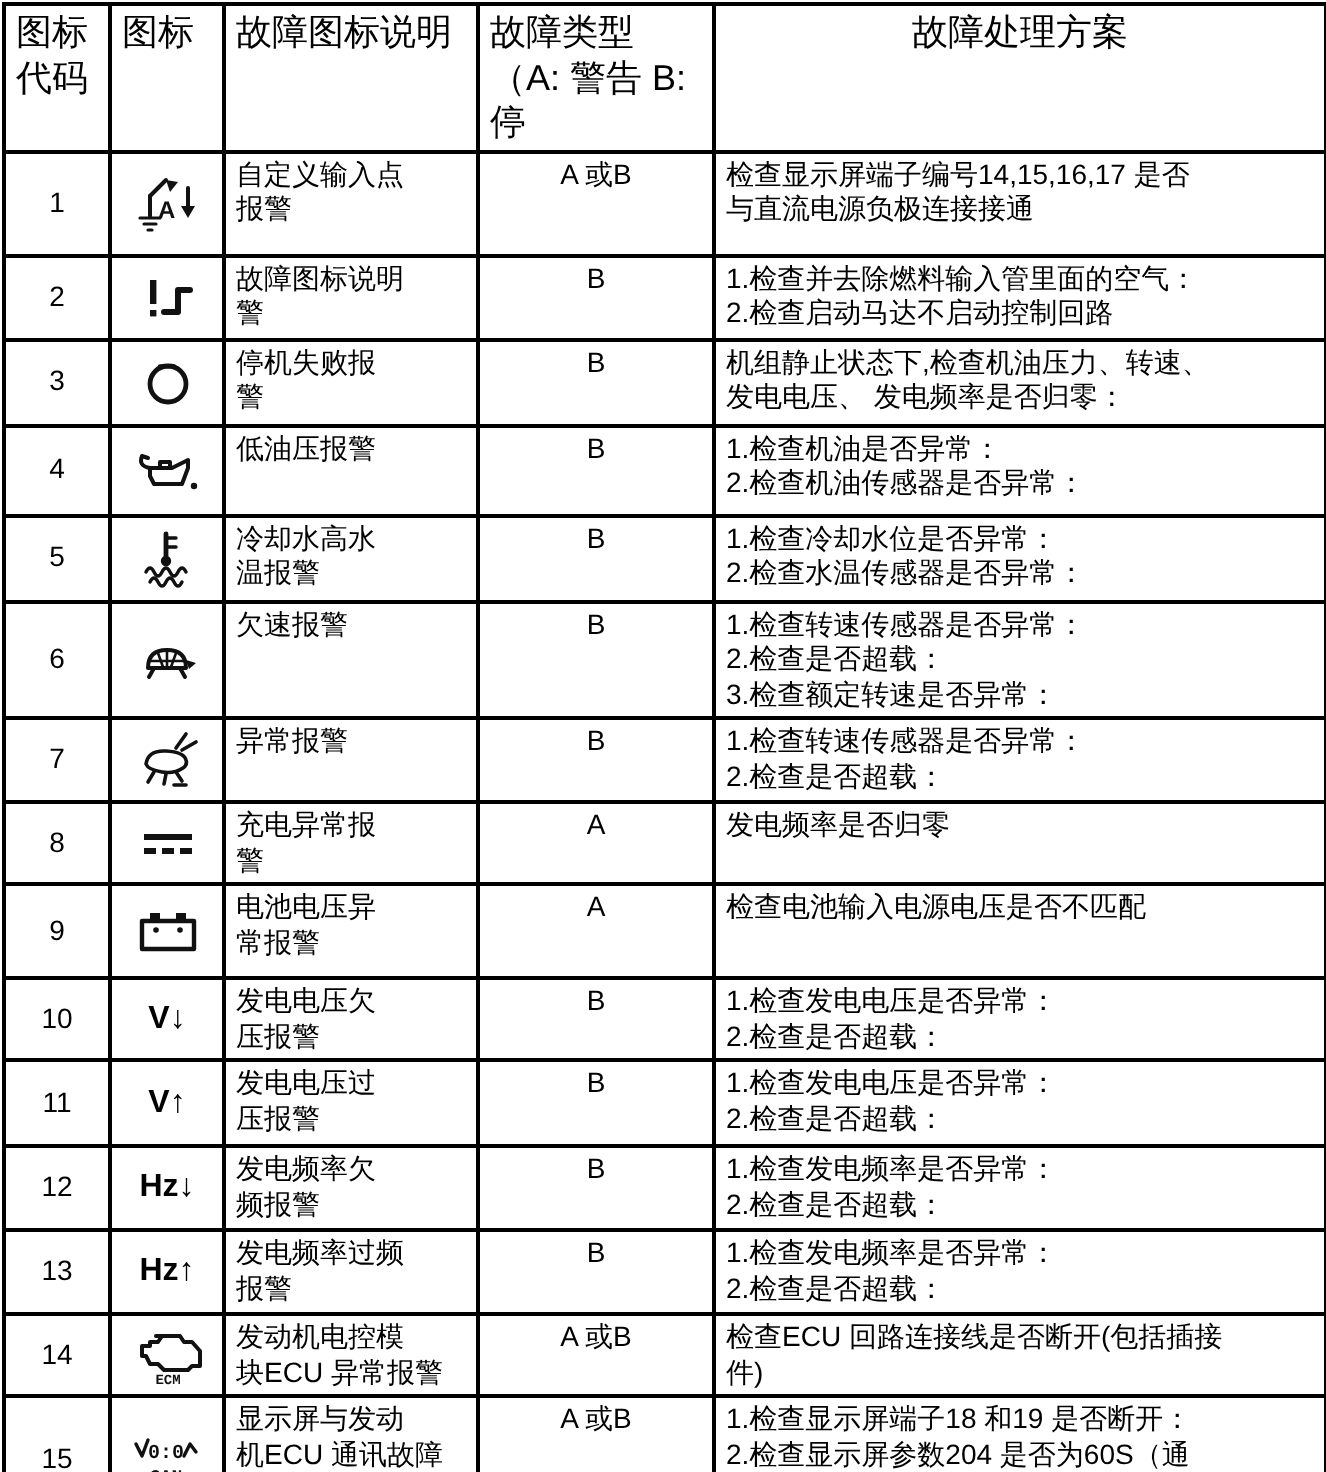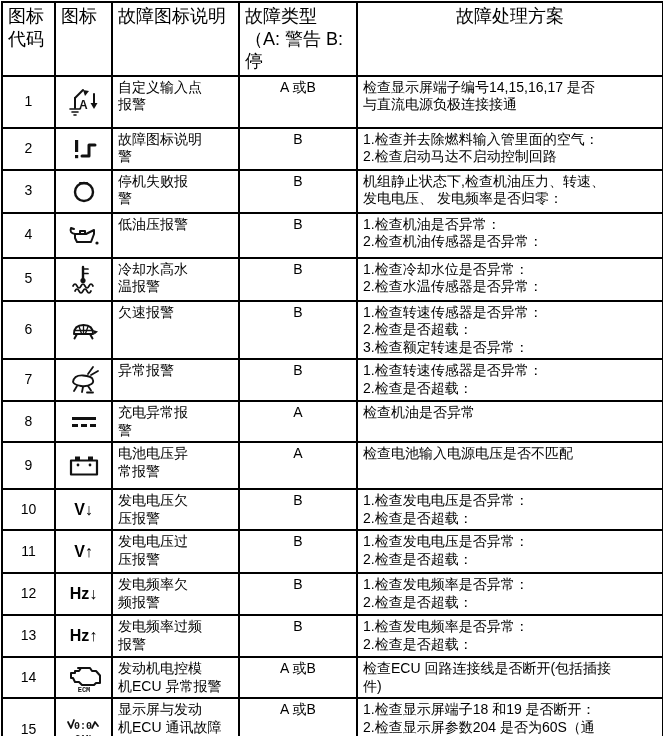--- a/index.html
+++ b/index.html
@@ -202,21 +202,21 @@
         <td class="code-cell">8</td>
         <td class="icon-cell"><span class="icon-wrap"><svg width="32" height="16" viewBox="0 0 32 16">
               <rect x="4" y="3" width="24" height="3" fill="#111"></rect>
               <rect x="4" y="10" width="6" height="3" fill="#111"></rect>
               <rect x="13" y="10" width="6" height="3" fill="#111"></rect>
               <rect x="22" y="10" width="6" height="3" fill="#111"></rect>
             </svg></span></td>
         <td>充电异常报
 警</td>
         <td class="type-cell">A</td>
-        <td>检查机油是否异常</td>
+        <td>发电频率是否归零</td>
       </tr>
       <tr>
         <td class="code-cell">9</td>
         <td class="icon-cell"><span class="icon-wrap"><svg width="34" height="25" viewBox="0 0 34 25">
               <rect x="8" y="3.5" width="5" height="4" fill="#111"></rect>
               <rect x="21" y="3.5" width="5" height="4" fill="#111"></rect>
               <rect x="4" y="7.5" width="26" height="14" stroke="#111" fill="none" stroke-linecap="round" stroke-linejoin="round" stroke-width="2.2"></rect>
               <circle cx="11" cy="12" r="1.4" fill="#111"></circle>
               <circle cx="23" cy="12" r="1.4" fill="#111"></circle>
             </svg></span></td>
@@ -264,21 +264,21 @@
       <tr>
         <td class="code-cell">14</td>
         <td class="icon-cell"><span class="icon-wrap"><svg width="38" height="31" viewBox="0 0 38 31">
               <g stroke="#111" fill="none" stroke-linecap="round" stroke-linejoin="round" stroke-width="2">
                 <path d="M10 9 h4 l2 -3 h9 l2 3 h4 l4 4.5 v7.5 h-4 l-2 2 H17 l-3 -3 h-4 l-2 -4 H6 v-5 h4 z"></path>
                 <path d="M13 6 h5"></path>
               </g>
               <text x="19" y="30" text-anchor="middle" font-size="7" font-weight="bold" fill="#111" font-family="Liberation Mono,monospace">ECM</text>
             </svg></span></td>
         <td>发动机电控模
-机ECU 异常报警</td>
+块ECU 异常报警</td>
         <td class="type-cell">A 或B</td>
         <td>检查ECU 回路连接线是否断开(包括插接
 件)</td>
       </tr>
       <tr>
         <td class="code-cell">15</td>
         <td class="icon-cell"><span class="icon-wrap"><svg width="38" height="27" viewBox="0 0 38 27">
               <g stroke="#111" fill="none" stroke-linecap="round" stroke-linejoin="round" stroke-width="1.7">
                 <path d="M3 5 l3 6 3 -8"></path>
                 <path d="M27 11 l3 -6 3 4"></path>

